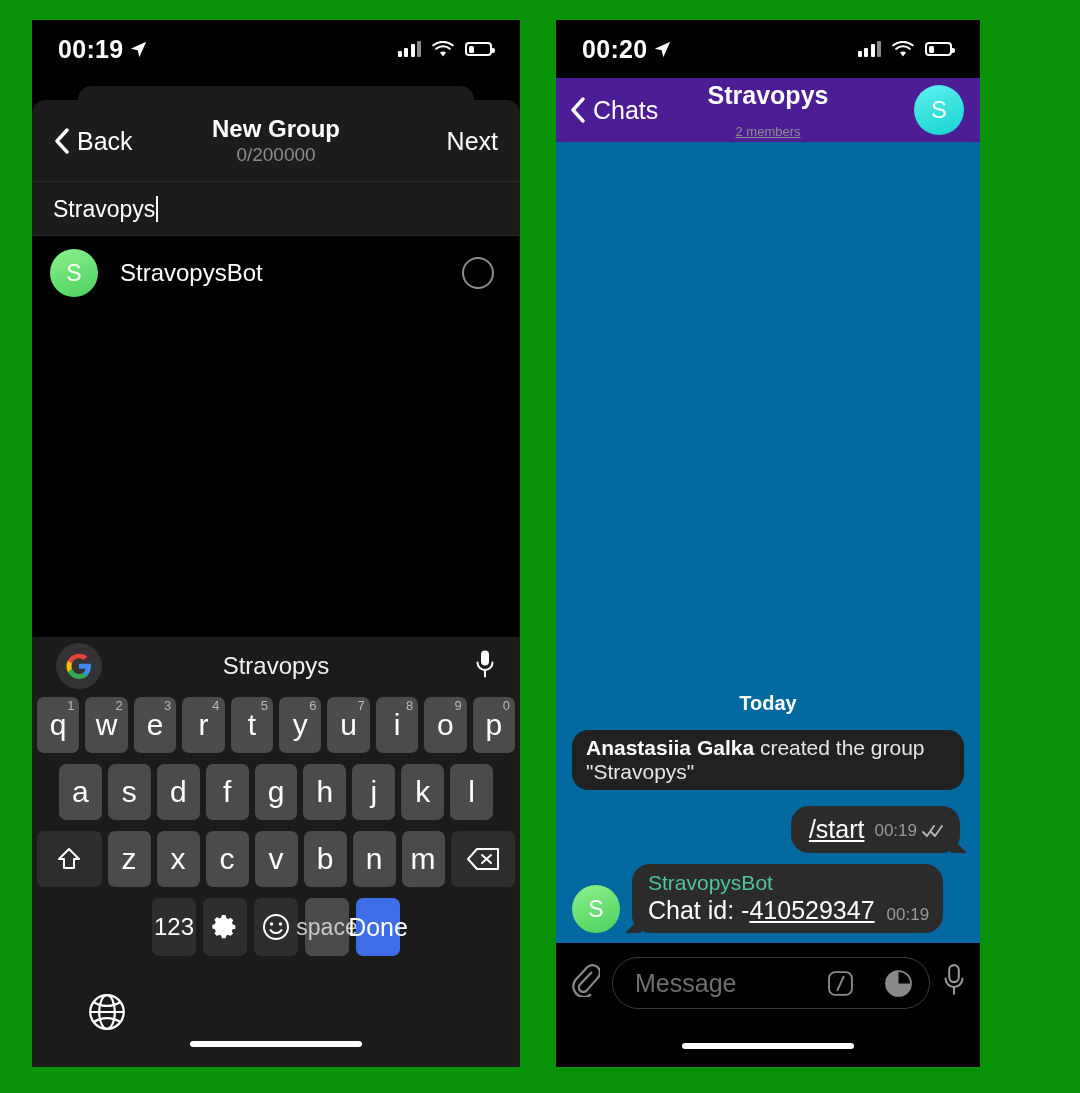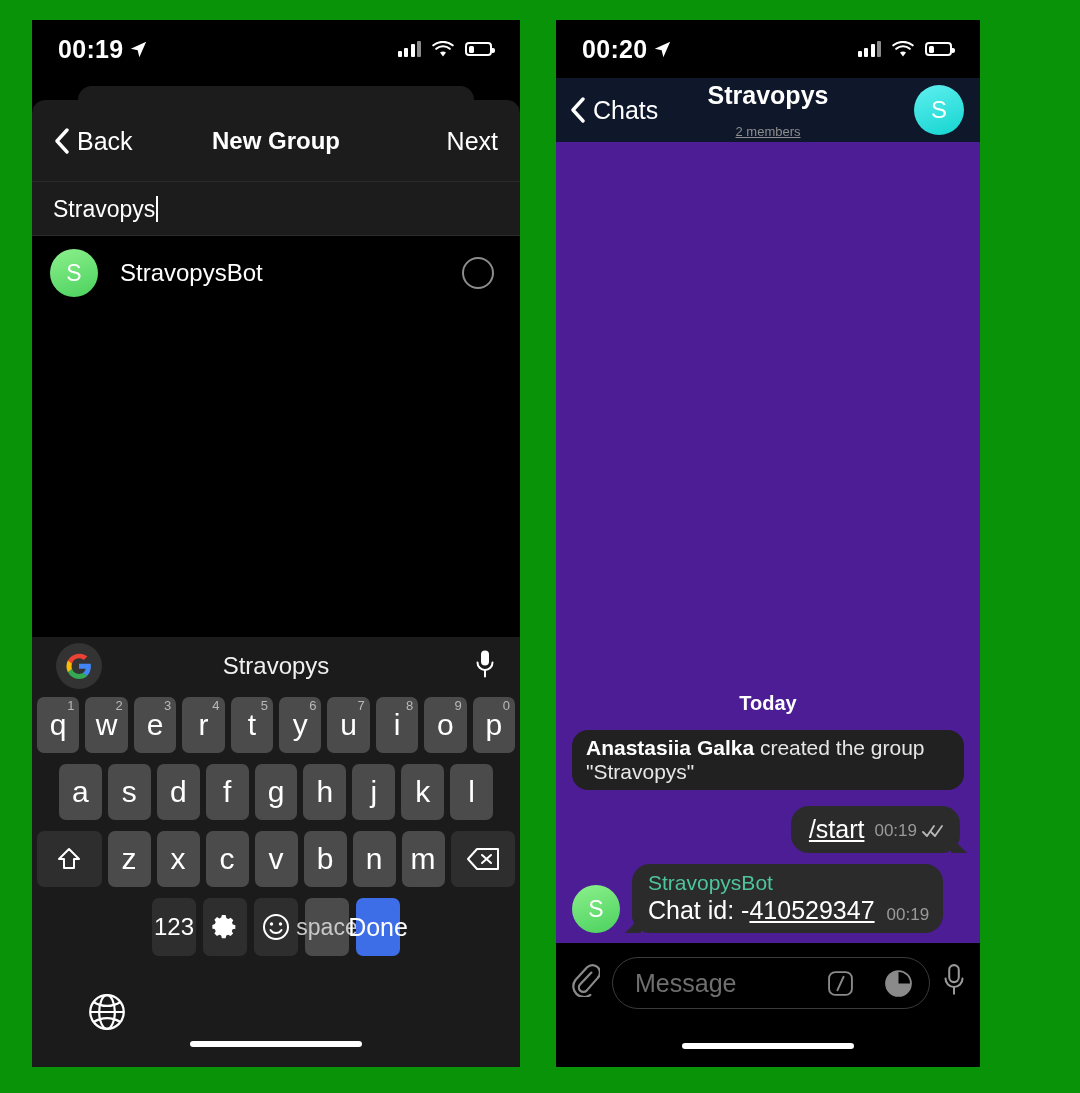--- a/index.html
+++ b/index.html
@@ -127,29 +127,29 @@
   .key.done { flex: 0 0 116px; background: #3d6ee8; font-size: 25px; }
   .kb-footer { height: 92px; position: relative; }
   .globe { position: absolute; left: 56px; top: 18px; cursor: pointer; }
   .home-bar {
     position: absolute; left: 50%; transform: translateX(-50%); bottom: 20px;
     width: 172px; height: 6px; border-radius: 3px; background: #fff;
   }
 
   
   .chat-nav {
-    position: relative; height: 64px; background: #0f172a;
+    position: relative; height: 64px; background: #4c1d95;
     display: flex; align-items: center; padding: 0 16px 0 14px;
   }
   .chat-nav-center { position: absolute; left: 0; right: 0; text-align: center;
                      pointer-events: none; line-height: 1.12; }
   .chat-title { font-size: 25px; font-weight: bold; color: #fff; }
   .chat-sub { font-size: 13px; color: #8d8d8d; margin-top: 16px; text-decoration: underline; }
   .chat-avatar-wrap { margin-left: auto; z-index: 2; cursor: pointer; }
-  .chat-body { position: absolute; left: 0; right: 0; top: 122px; bottom: 124px; background: #4c1d95; }
+  .chat-body { position: absolute; left: 0; right: 0; top: 122px; bottom: 124px; background: #0369a1; }
   .msgs { position: absolute; left: 0; right: 0; bottom: 10px; padding: 0 16px; }
   .day-sep { text-align: center; font-size: 20px; color: #fff; font-weight: bold;
              margin-bottom: 15px; }
   .service-wrap { display: flex; justify-content: center; margin-bottom: 16px; }
   .service {
     background: #212121; border-radius: 16px; padding: 6px 14px;
     font-size: 21px; color: #e6e6e6;
   }
   .service b { font-weight: bold; color: #fff; }
   .out-wrap { display: flex; justify-content: flex-end; margin-bottom: 11px; padding-right: 4px; }
@@ -231,20 +231,21 @@
 
       <div class="navbar">
         <div class="nav-back">
           <svg class="chev-left" viewBox="0 0 15 26">
             <path d="M13 2 L3 13 L13 24" stroke="#fff" stroke-width="3.4" fill="none" stroke-linecap="round" stroke-linejoin="round"></path>
           </svg>
           <span class="nav-back-label">Back</span>
         </div>
         <div class="nav-center">
           <div class="nav-title">New Group</div>
+          <div class="nav-sub">0/200000</div>
         </div>
         <div class="nav-next">Next</div>
       </div>
 
       <div class="search-row">
         <span class="search-value">Stravopys</span>
           <span class="caret"></span>
       </div>
 
       <div class="contact-row">

